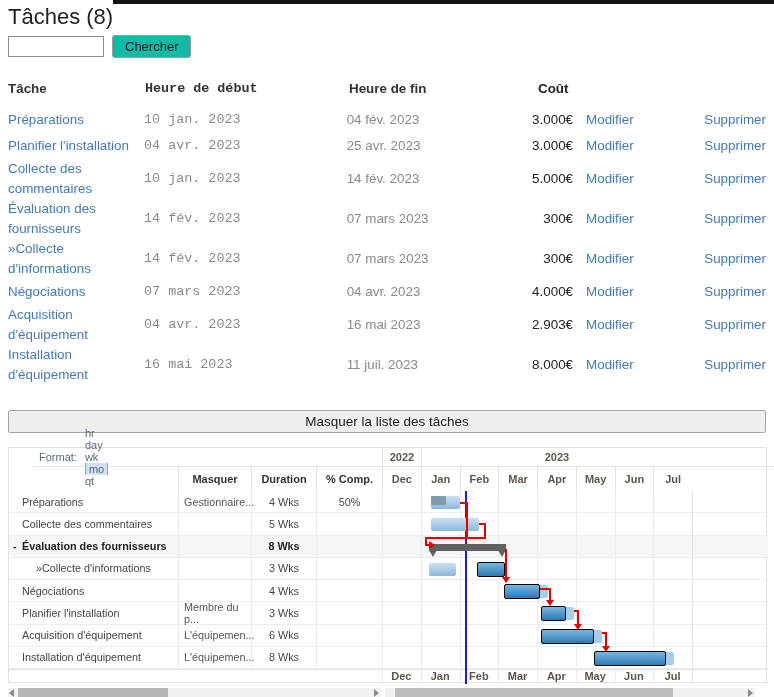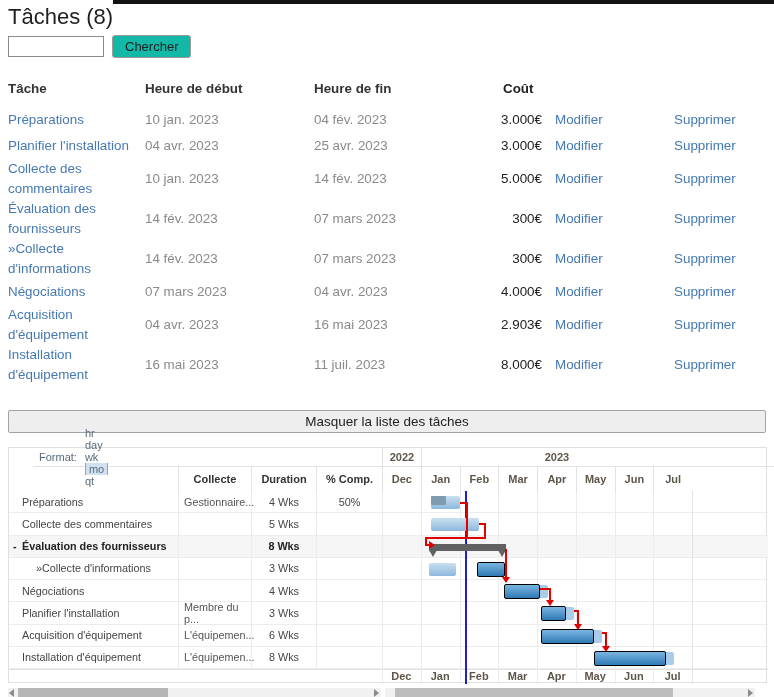--- a/index.html
+++ b/index.html
@@ -8,21 +8,21 @@
   #topbar{left:113px;top:0;width:661px;height:4px;background:#121212;}
   #title{left:8px;top:4px;font-size:22px;color:#1f1f1f;font-weight:400;}
   #searchin{left:8px;top:36px;width:96px;height:21px;border:1px solid #8b8b8b;box-sizing:border-box;font-size:13px;padding:0 3px;}
   #searchbtn{left:112px;top:35px;height:23px;padding:0 12px;background:#14b8a6;border:1px solid #9b9b9b;border-radius:3px;font-size:13px;color:#222;cursor:pointer;}
   
   #tasklist{left:8px;top:79px;width:758px;}
   .trow{display:flex;align-items:center;min-height:26px;font-size:13.4px;line-height:20px;}
   .thead{font-weight:bold;color:#333;min-height:18px;margin-bottom:8px;}
   .c-name{width:137px;padding-right:4px;box-sizing:border-box;}
   .c-name a{color:#4579b2;text-decoration:none;cursor:pointer;}
-  .c-start{width:169px;color:#8a8a8a;}
+  .c-start{width:204px;color:#8a8a8a;font-family:Liberation Mono, monospace;}
   .c-end{width:178px;color:#8a8a8a;}
   .thead .c-start,.thead .c-end{color:#333;}
   .c-cost{width:50px;text-align:right;color:#222;}
   .thead .c-cost{text-align:left;padding-left:11px;}
   .c-mod{width:119px;margin-left:13px;color:#4579b2;text-decoration:none;cursor:pointer;}
   .c-sup{color:#4579b2;text-decoration:none;cursor:pointer;}
   #hidebtn{left:8px;top:410px;width:758px;height:23px;background:#eee;border:1px solid #a3a3a3;border-radius:2px;font-size:13.5px;color:#222;cursor:pointer;font-family:"Liberation Sans",sans-serif;}
   
   #gantt{left:8px;top:447px;width:759px;height:236px;border:1px solid #e0e0e0;box-sizing:border-box;font-size:11px;background:#fff;}
   #fmtbar{left:0;top:0;width:100%;height:19px;border-bottom:1px solid #e2e2e2;box-sizing:border-box;color:#5a6a7a;display:flex;align-items:center;padding-left:6px;margin-left:24px;}
@@ -149,21 +149,21 @@
           <span class="fmtopt">day</span>
           <span class="fmtopt">wk</span>
           <span class="fmtopt sel">mo</span>
           <span class="fmtopt">qt</span>
         </span>
     </div>
     <div id="ghead">
         <div class="ycell" style="left: 373px; top: 0px; width: 39px; height: 19px; line-height: 19px;">2022</div>
         <div class="ycell" style="left: 412px; top: 0px; width: 271px; height: 19px; line-height: 19px;">2023</div>
         <div class="hcell" style="left: 0px; width: 169px; border-left: none;"></div>
-        <div class="hcell" style="left: 169px; width: 73px;">Collecte</div>
+        <div class="hcell" style="left: 169px; width: 73px;">Masquer</div>
         <div class="hcell" style="left: 242px; width: 65px;">Duration</div>
         <div class="hcell" style="left: 307px; width: 66px;">% Comp.</div>
         <div class="mcell" style="left: 373px; top: 19px; width: 38.75px; height: 24px; line-height: 24px;">Dec</div>
         <div class="mcell" style="left: 411.75px; top: 19px; width: 38.75px; height: 24px; line-height: 24px;">Jan</div>
         <div class="mcell" style="left: 450.5px; top: 19px; width: 38.75px; height: 24px; line-height: 24px;">Feb</div>
         <div class="mcell" style="left: 489.25px; top: 19px; width: 38.75px; height: 24px; line-height: 24px;">Mar</div>
         <div class="mcell" style="left: 528px; top: 19px; width: 38.75px; height: 24px; line-height: 24px;">Apr</div>
         <div class="mcell" style="left: 566.75px; top: 19px; width: 38.75px; height: 24px; line-height: 24px;">May</div>
         <div class="mcell" style="left: 605.5px; top: 19px; width: 38.75px; height: 24px; line-height: 24px;">Jun</div>
         <div class="mcell" style="left: 644.25px; top: 19px; width: 38.75px; height: 24px; line-height: 24px;">Jul</div>

